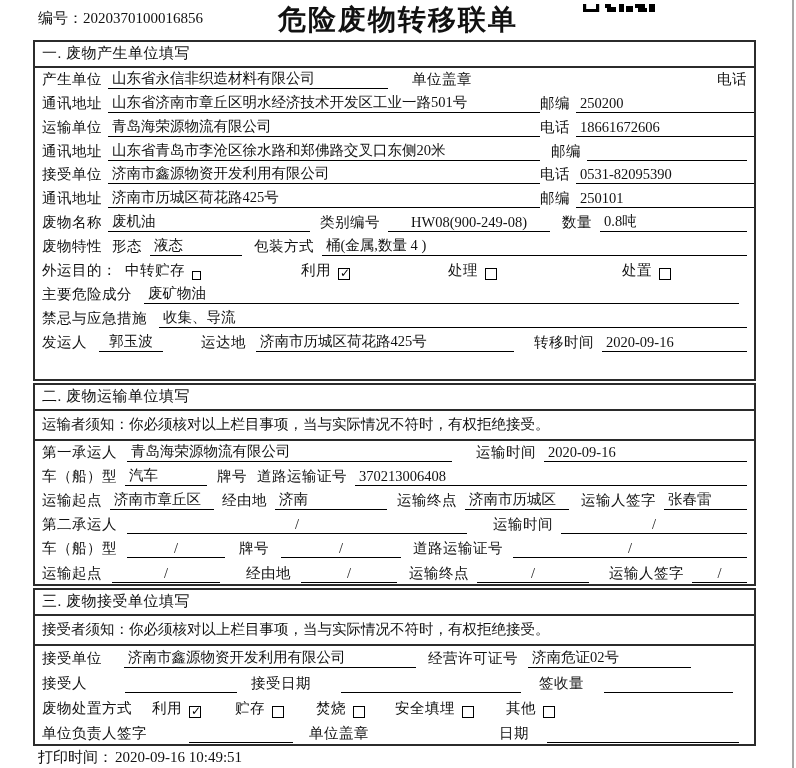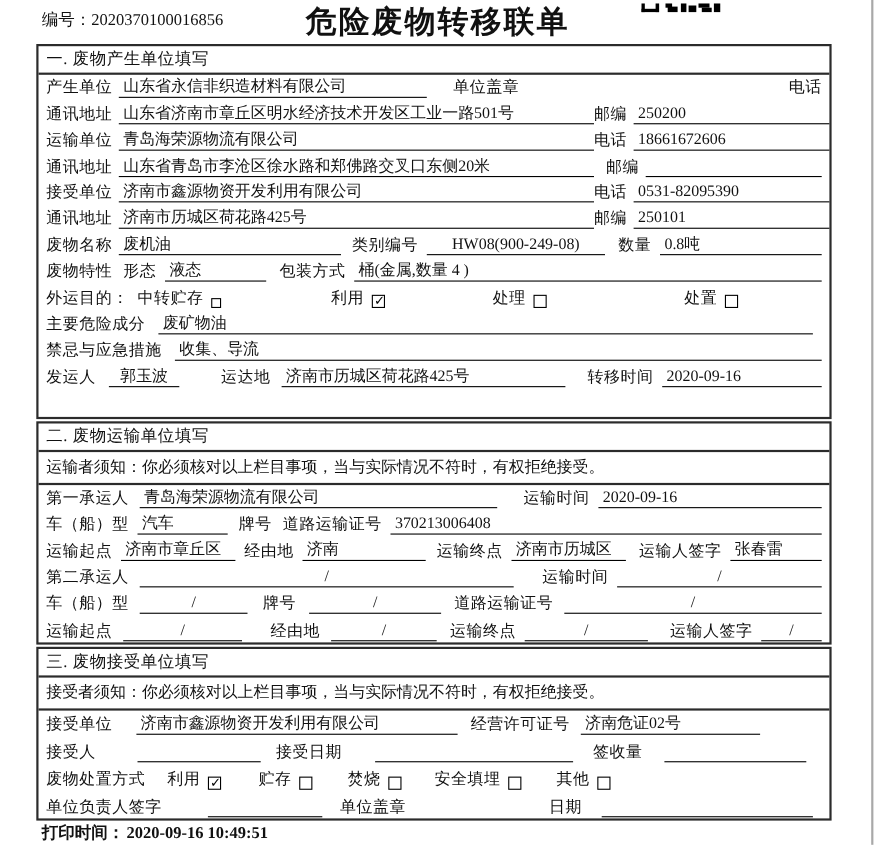--- a/index.html
+++ b/index.html
@@ -39,21 +39,21 @@
   .cbg { flex:none; display:flex; align-items:flex-end; }
   .cbl { letter-spacing:0.5px; }
   .cb { display:inline-block; width:12px; height:12px; border:1.3px solid #000;
     margin-left:7px; position:relative; background:#fff; }
   .cb.small { width:9px; height:9px; }
   .cb.checked::after { content:"✓"; position:absolute; left:0; top:-3px; width:12px;
     text-align:center; font-size:12px; font-weight:bold; color:#000;
     font-family:"DejaVu Sans",sans-serif; }
 
   .print-line { position:absolute; left:38px; top:748px; font-size:15px; white-space:nowrap; }
-  .print-line span { margin-right:2px;font-weight:bold; }
+  .print-line span { margin-right:2px; }
 </style>
 </head>
 <body>
 
 <div class="page">
   <div class="edge-line"></div>
 
   <div class="serial">
     <span>编号：</span><span>2020370100016856</span>
   </div>

